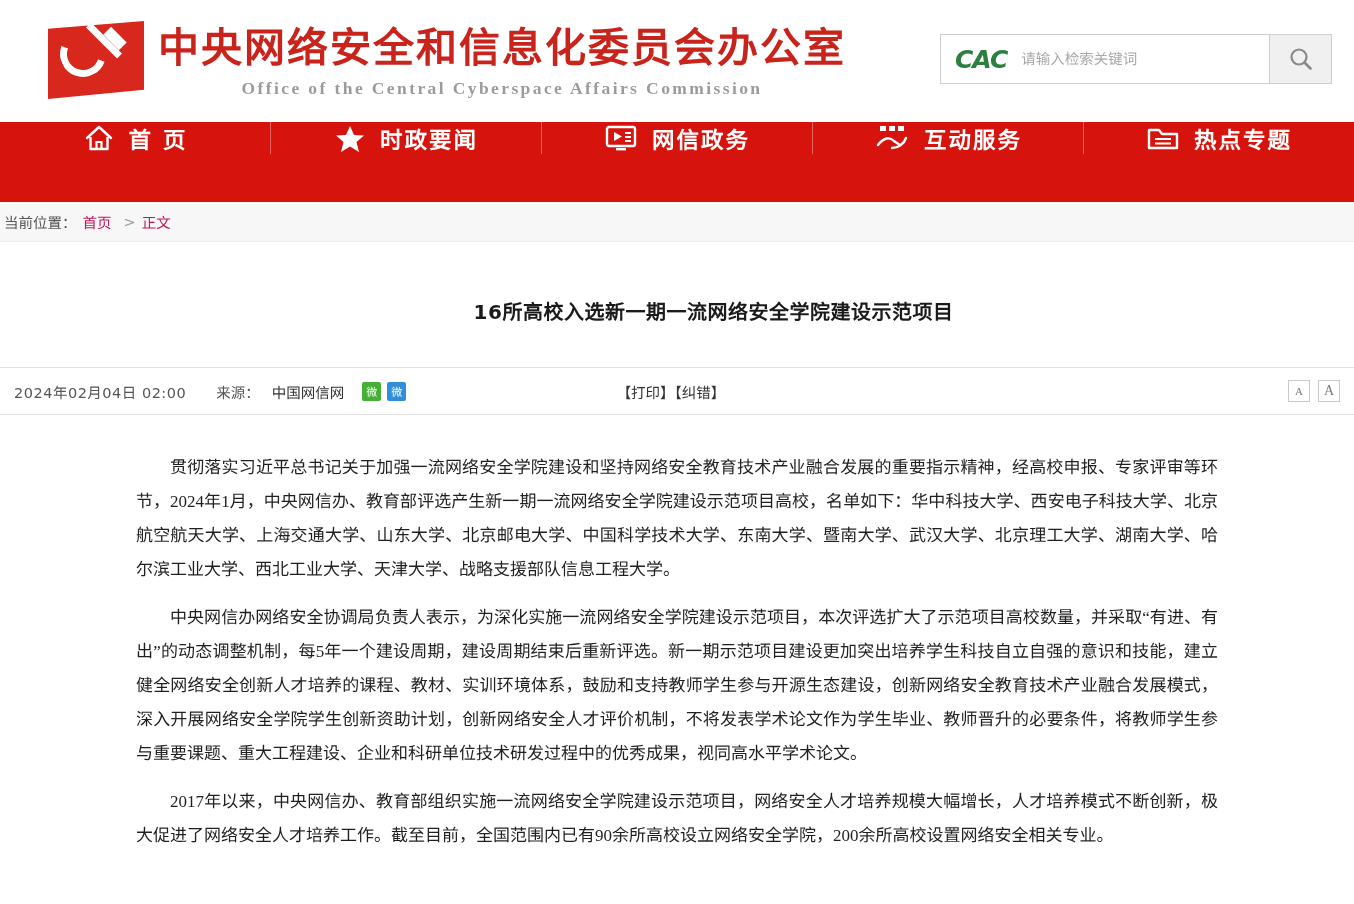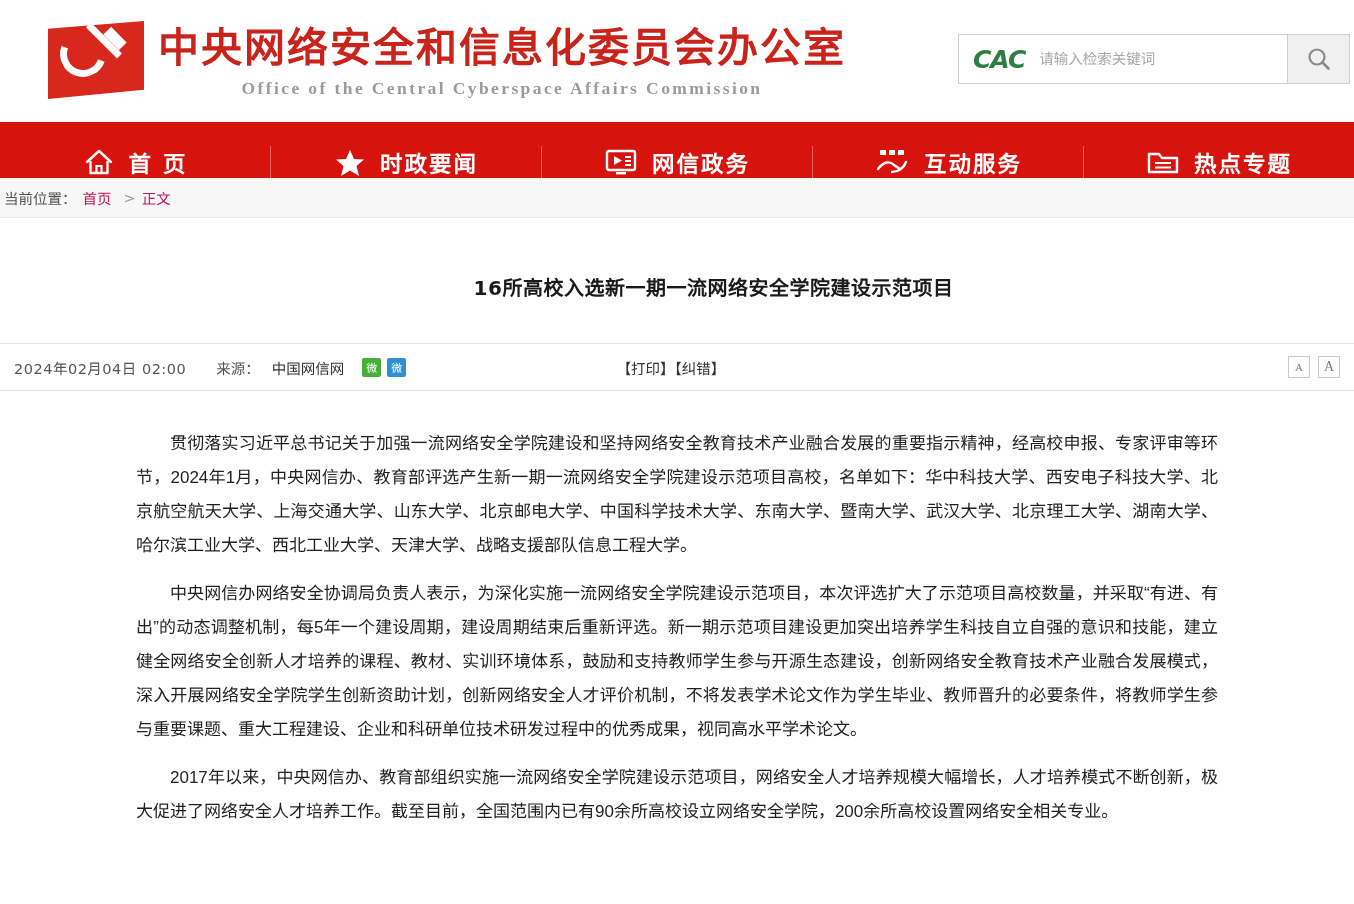--- a/index.html
+++ b/index.html
@@ -77,21 +77,21 @@
     font-size: 17.5px;
     font-weight: bold;
     color: #9b9b9b;
     letter-spacing: 2.4px;
     margin-top: 4px;
     white-space: nowrap;
     text-align: center;
   }
   .search-area {
     position: absolute;
-    right: 4px;
+    right: 22px;
     top: 34px;
     display: flex;
     align-items: stretch;
     height: 59px;
   }
   .search-box {
     display: flex;
     align-items: center;
     border: 1px solid #cfcfcf;
     background: #fff;
@@ -127,24 +127,24 @@
     border-left: none;
     display: flex;
     align-items: center;
     justify-content: center;
     cursor: pointer;
   }
   .search-btn svg { display: block; }
 
   
   .nav {
-    height: 56px;
+    height: 80px;
     background: #d6130c;
     display: flex;
-    align-items: flex-end;
+    align-items: flex-start;
   }
   .nav-item {
     flex: 1;
     display: flex;
     align-items: center;
     justify-content: center;
     gap: 14px;
     color: #fff;
     border-right: 1px solid #e8635e;
     cursor: pointer;
@@ -240,21 +240,21 @@
     display: flex; align-items: center; justify-content: center;
     font-size: 11px;
     font-family: "Liberation Serif", serif;
     cursor: pointer;
     background: #fff;
   }
   .fs-btn.big { font-size: 14px; }
 
   .body-text {
     padding: 36px 136px 0 136px;
-    font-family: Liberation Sans, sans-serif;
+    font-family: Liberation Serif, serif;
     font-size: 17px;
     line-height: 2.0;
     color: #1f1f1f;
     text-align: justify;
   }
   .body-text p {
     margin: 0 0 14px 0;
     text-indent: 2em;
   }
 </style>

